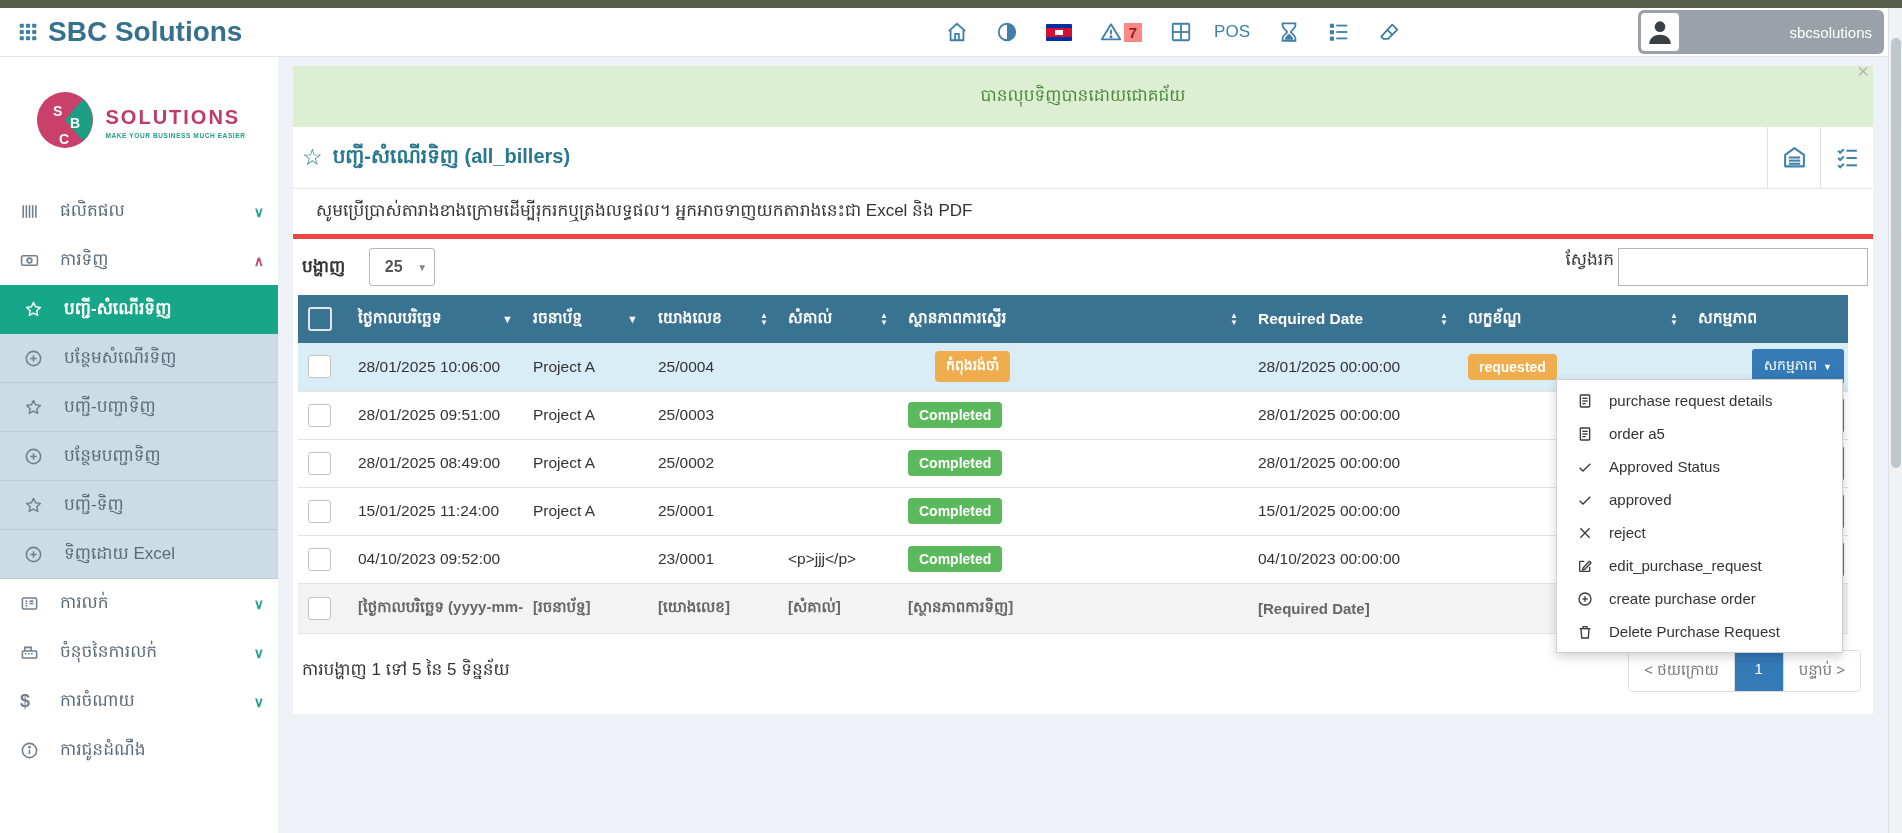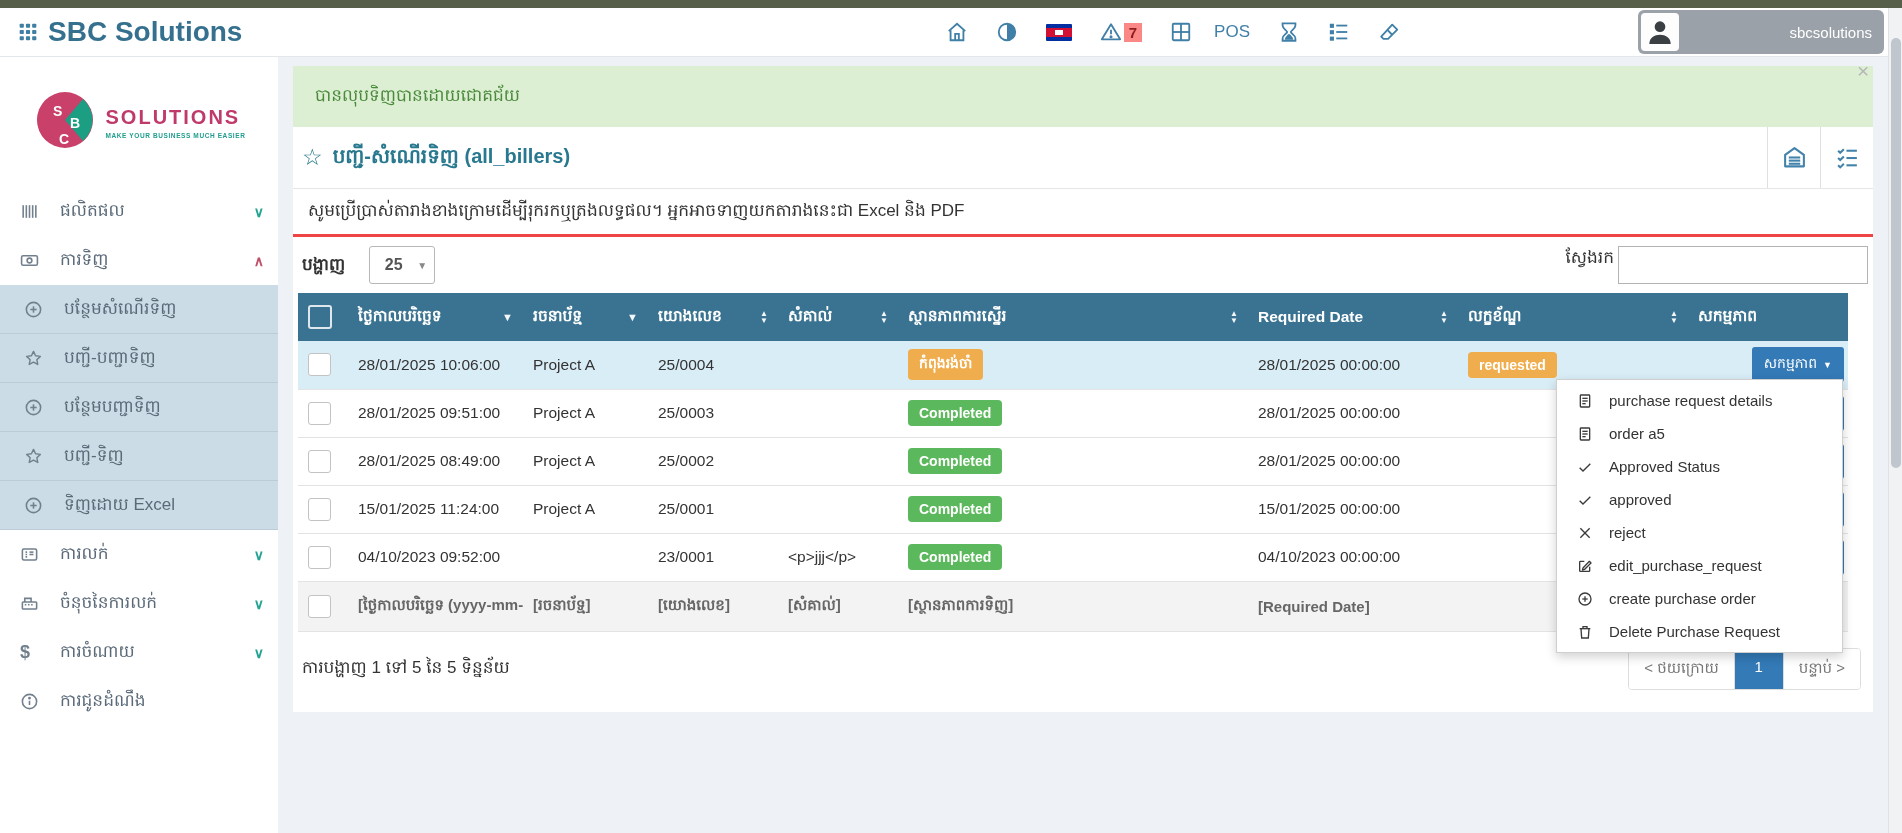--- a/index.html
+++ b/index.html
@@ -35,30 +35,30 @@
   .side-item .icn svg{width:19px;height:19px;}
   .side-item.sub{background:#ccdce6;border-bottom:1px solid #b9ccd8;padding-left:24px;}
   .side-item.active{background:#18a689;border-bottom:none;color:#fff;font-weight:bold;}
   .side-item.active .icn{color:#fff;}
   .chev{margin-left:auto;font-size:14px;font-weight:bold;}
   .chev.down{color:#23a393;}
   .chev.up{color:#c0506a;}
   .dollar-txt{font-size:18px;font-weight:bold;}
   
   .main{flex:1;padding:9px 29px 0 15px;box-sizing:border-box;position:relative;}
-  .alert{background:#dcefd3;color:#4b8a3c;font-size:17px;padding:0 22px;height:61px;display:flex;align-items:center;}
+  .alert{background:#dcefd3;color:#4b8a3c;font-size:17px;padding:0 22px;height:61px;display:flex;align-items:center;justify-content:center;}
   .alert-close{position:absolute;left:1579px;top:2px;color:#b6b6b6;font-size:21px;cursor:pointer;}
   .card{background:#fff;min-height:572px;box-sizing:border-box;}
   .card-head{height:62px;display:flex;align-items:center;padding-left:9px;border-bottom:1px solid #e6e6e6;box-sizing:border-box;}
   .star-ic{color:#2a7b8c;font-size:23px;margin-right:10px;}
   .card-title{color:#28798f;font-size:20px;font-weight:bold;margin:0;}
   .head-tools{margin-left:auto;display:flex;height:100%;}
   .tool-cell{width:52px;border-left:1px solid #e0e0e0;display:flex;align-items:center;justify-content:center;color:#4383ab;cursor:pointer;}
   .tool-cell svg{width:25px;height:25px;}
-  .card-desc{padding:10px 15px;font-size:17px;color:#333;border-bottom:3px solid #ef4444;}
+  .card-desc{padding:10px 23px;font-size:17px;color:#333;border-bottom:5px solid #ef4444;}
   .controls{height:56px;display:flex;align-items:center;padding:0 5px 0 9px;}
   .length-wrap{display:flex;align-items:center;gap:24px;font-size:17px;color:#333;font-weight:bold;}
   .select{width:64px;height:36px;border:1px solid #b7b7b7;border-radius:3px;display:flex;align-items:center;background:#fff;cursor:pointer;}
   .select .val{flex:1;text-align:center;font-size:16px;color:#555;}
   .sel-caret{color:#888;font-size:10px;padding-right:7px;}
   .search-wrap{margin-left:auto;display:flex;align-items:flex-start;gap:4px;font-size:17px;color:#333;}
   .search-wrap input{width:250px;height:38px;border:1px solid #b3b3b3;box-sizing:border-box;font-size:16px;padding:0 8px;outline:none;background:#fff;}
   
   table.dt{border-collapse:collapse;table-layout:fixed;width:1550px;margin-left:5px;}
   col.c-cb{width:50px}col.c-date{width:175px}col.c-style{width:125px}col.c-ref{width:130px}col.c-note{width:120px}col.c-status{width:350px}col.c-req{width:210px}col.c-cond{width:230px}col.c-act{width:160px}
@@ -220,20 +220,28 @@
           <div class="side-item">
             <span class="icn">
               <svg viewBox="0 0 24 24" fill="none" stroke="currentColor" stroke-width="2">
                 <rect x="2" y="6" width="20" height="12" rx="2"></rect>
                 <circle cx="12" cy="12" r="3"></circle>
               </svg>
             </span>
             <span>ការទិញ</span>
             <span class="chev up">∧</span>
           </div>
+          <div class="side-item sub active">
+            <span class="icn">
+              <svg viewBox="0 0 24 24" fill="none" stroke="currentColor" stroke-width="1.8">
+                <path d="M12 3 l2.6 5.6 6.1 .7 -4.5 4.2 1.2 6 -5.4 -3 -5.4 3 1.2 -6 -4.5 -4.2 6.1 -.7 Z" stroke-linejoin="round"></path>
+              </svg>
+            </span>
+            <span>បញ្ជី-សំណើរទិញ</span>
+          </div>
           <div class="side-item sub">
             <span class="icn">
               <svg viewBox="0 0 24 24" fill="none" stroke="currentColor" stroke-width="2">
                 <circle cx="12" cy="12" r="9"></circle>
                 <line x1="12" y1="8" x2="12" y2="16"></line>
                 <line x1="8" y1="12" x2="16" y2="12"></line>
               </svg>
             </span>
             <span>បន្ថែមសំណើរទិញ</span>
           </div>
@@ -448,21 +456,21 @@
             </thead>
           <tbody id="tbody">
               <tr class="selected">
                 <td>
                   <div class="cb"></div>
                 </td>
                 <td>28/01/2025 10:06:00</td>
                 <td>Project A</td>
                 <td>25/0004</td>
                 <td></td>
-                <td><span class="badge" style="background: rgb(240, 173, 78);">កំពុងរង់ចាំ</span></td>
+                <td><span class="badge" style="background: rgb(240, 173, 78); margin-left: 27px;">កំពុងរង់ចាំ</span></td>
                 <td>28/01/2025 00:00:00</td>
                 <td><span class="badge" style="background: rgb(240, 173, 78);">requested</span></td>
                 <td class="act-cell"><button class="action-btn"><span>សកម្មភាព</span><span class="caret">▼</span></button></td>
               </tr>
               <tr>
                 <td>
                   <div class="cb"></div>
                 </td>
                 <td>28/01/2025 09:51:00</td>
                 <td>Project A</td>

